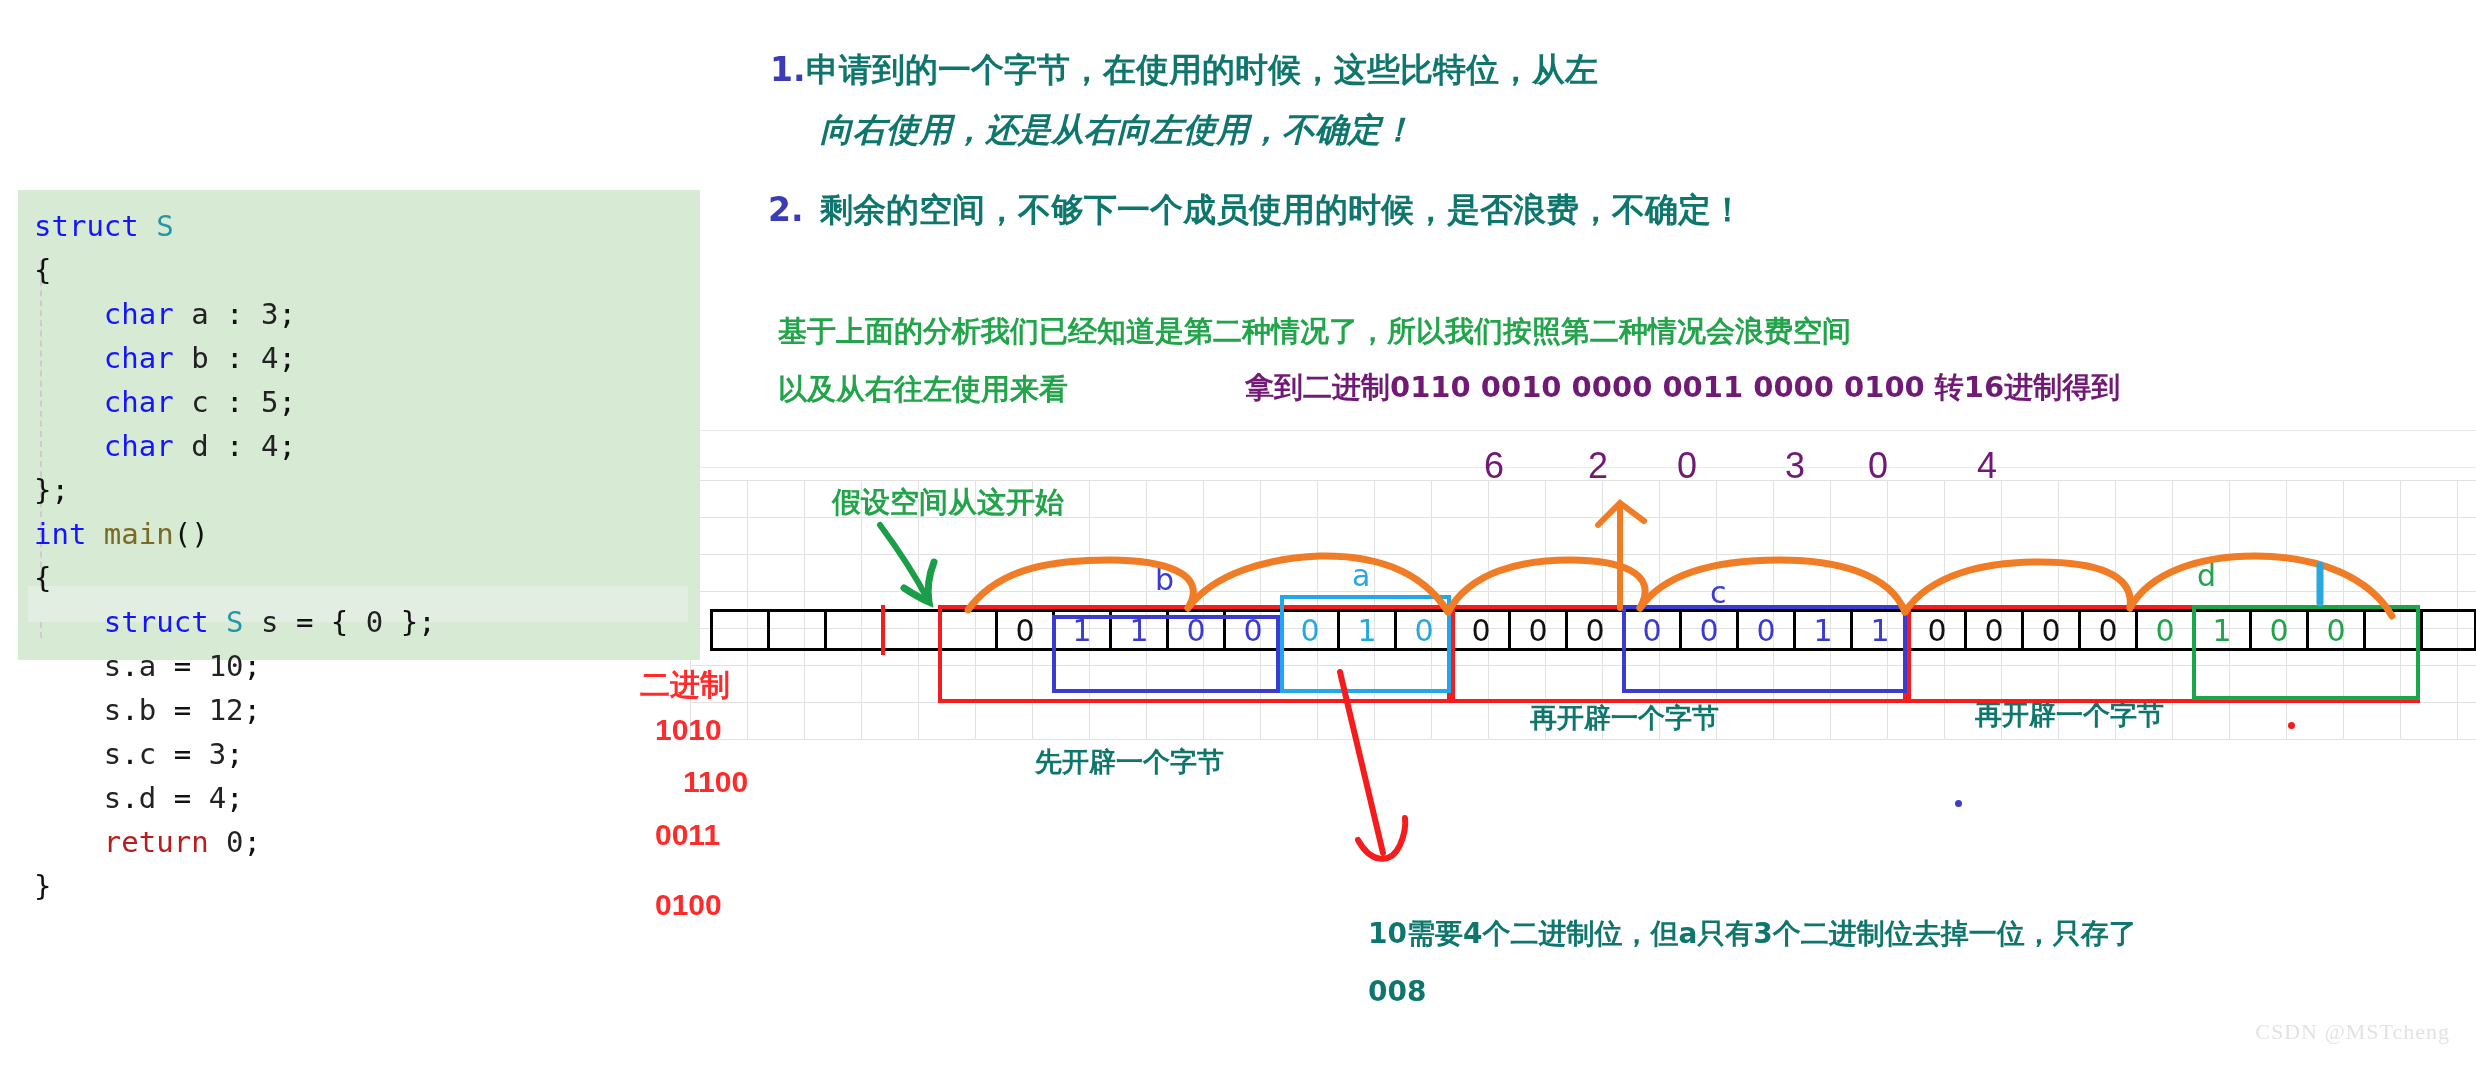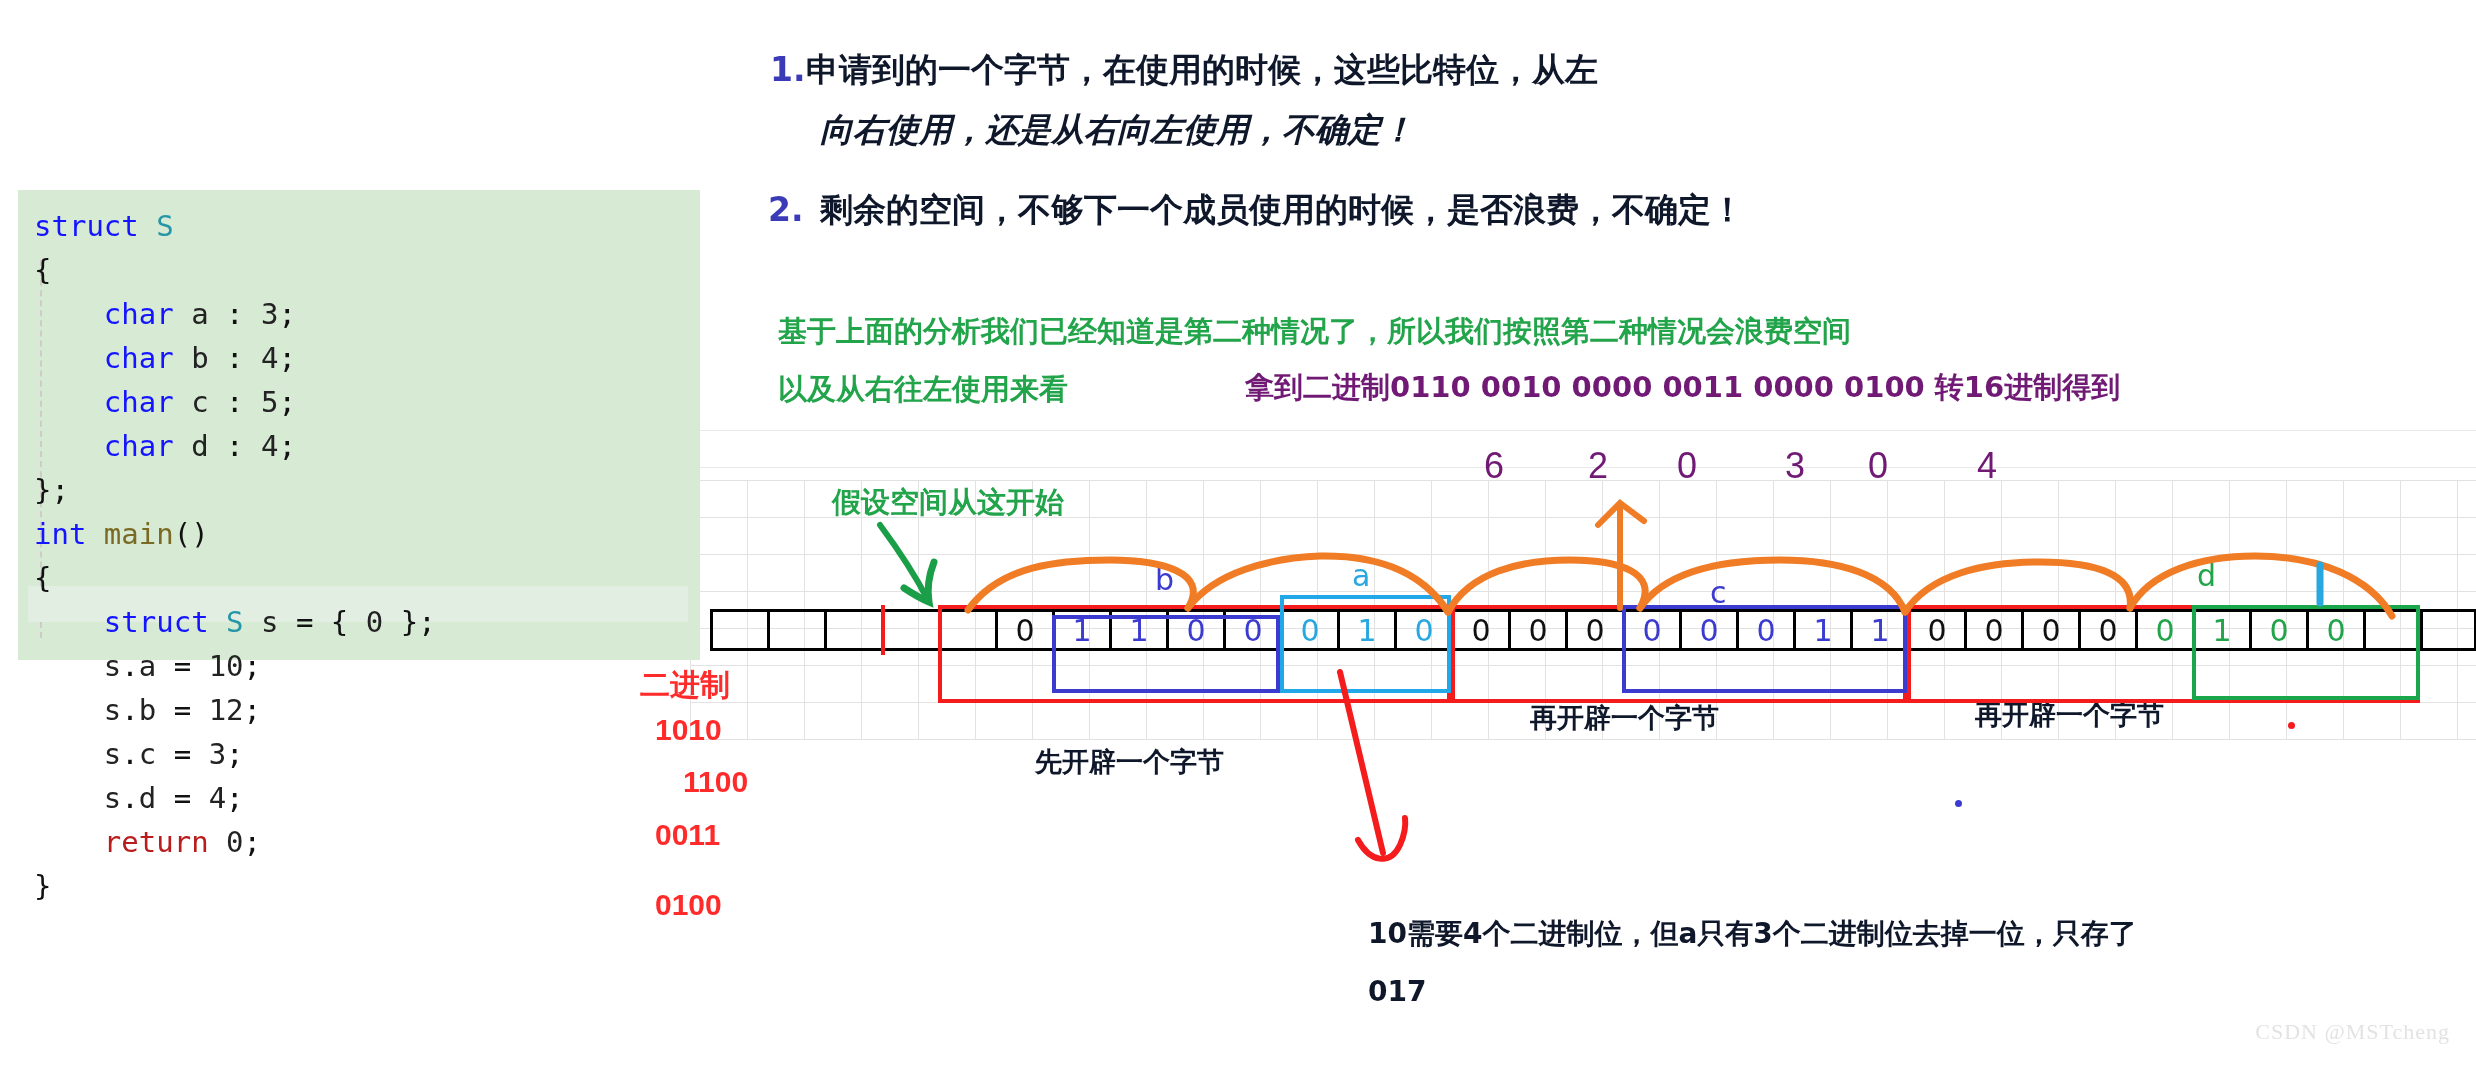--- a/index.html
+++ b/index.html
@@ -38,21 +38,21 @@
   }
   .kw{color:#1414ff;}
   .ty{color:#2596a8;}
   .fn{color:#7a6a23;}
   .ret{color:#b91c1c;}
   .id{color:#222;}
   .num{color:#222;}
 
   
   .txt{position:absolute;white-space:nowrap;z-index:5;}
-  .red{color:#0f172a;}
+  .red{color:#0f766e;}
   .green{color:#22a44a;}
   .orange{color:#701a75;}
   .cn{font-family:"DejaVu Sans","Liberation Sans",sans-serif;font-weight:700;}
 
   
   .bincol{font-size:30px;color:#ff2b2b;font-weight:700;}
 
   
   #cells{position:absolute;left:710px;top:609px;height:42px;z-index:4;}
   .cell{
@@ -257,21 +257,21 @@
 <div class="mlabel" style="left:1155px;top:562px;color:#3b3bd0;">b</div>
 <div class="mlabel" style="left:1352px;top:558px;color:#29a8e0;">a</div>
 <div class="mlabel" style="left:1710px;top:575px;color:#3b3bd0;">c</div>
 <div class="mlabel" style="left:2197px;top:558px;color:#22a44a;">d</div>
 
 <div class="txt cn red" style="left:1035px;top:700px;font-size:27px;margin-top:44px;">先开辟一个字节</div>
 <div class="txt cn red" style="left:1530px;top:700px;font-size:27px;">再开辟一个字节</div>
 <div class="txt cn red" style="left:1975px;top:697px;font-size:27px;">再开辟一个字节</div>
 
 <div class="txt cn red" style="left:1368px;top:915px;font-size:28px;">10需要4个二进制位，但a只有3个二进制位去掉一位，只存了</div>
-<div class="txt cn red" style="left:1368px;top:975px;font-size:28px;">017</div>
+<div class="txt cn red" style="left:1368px;top:975px;font-size:28px;">008</div>
 
 <div class="dot" style="left:2288px;top:722px;background:#f41c1c;"></div>
 <div class="dot" style="left:1955px;top:800px;background:#3b3bd0;"></div>
 
 <svg class="ov" viewBox="0 0 2476 1067">
 
   <path d="M 880 525 C 900 552, 915 575, 928 600" stroke="#1a9e48" stroke-width="6" fill="none" stroke-linecap="round"></path>
   <path d="M 904 588 C 913 594, 922 599, 929 602 C 927 590, 929 575, 934 562" stroke="#1a9e48" stroke-width="7" fill="none" stroke-linecap="round"></path>
 
   <g stroke="#f07c26" stroke-width="7" fill="none" stroke-linecap="round">

